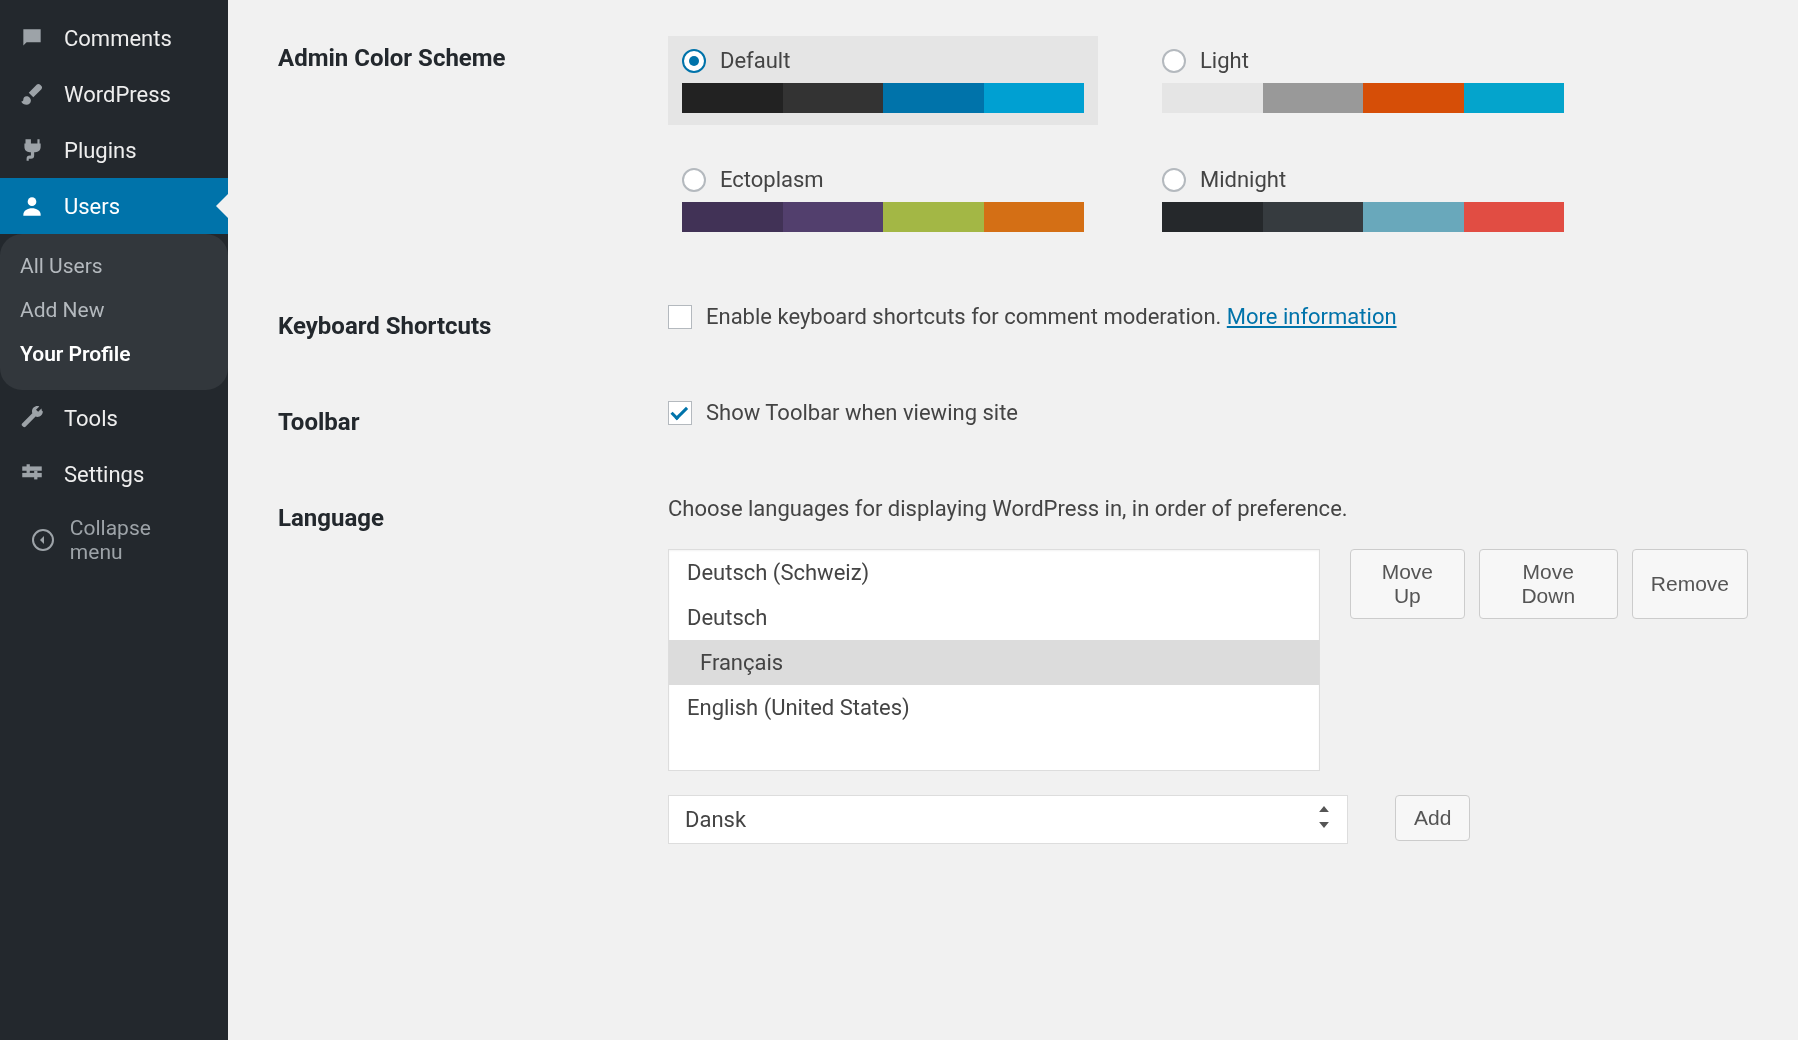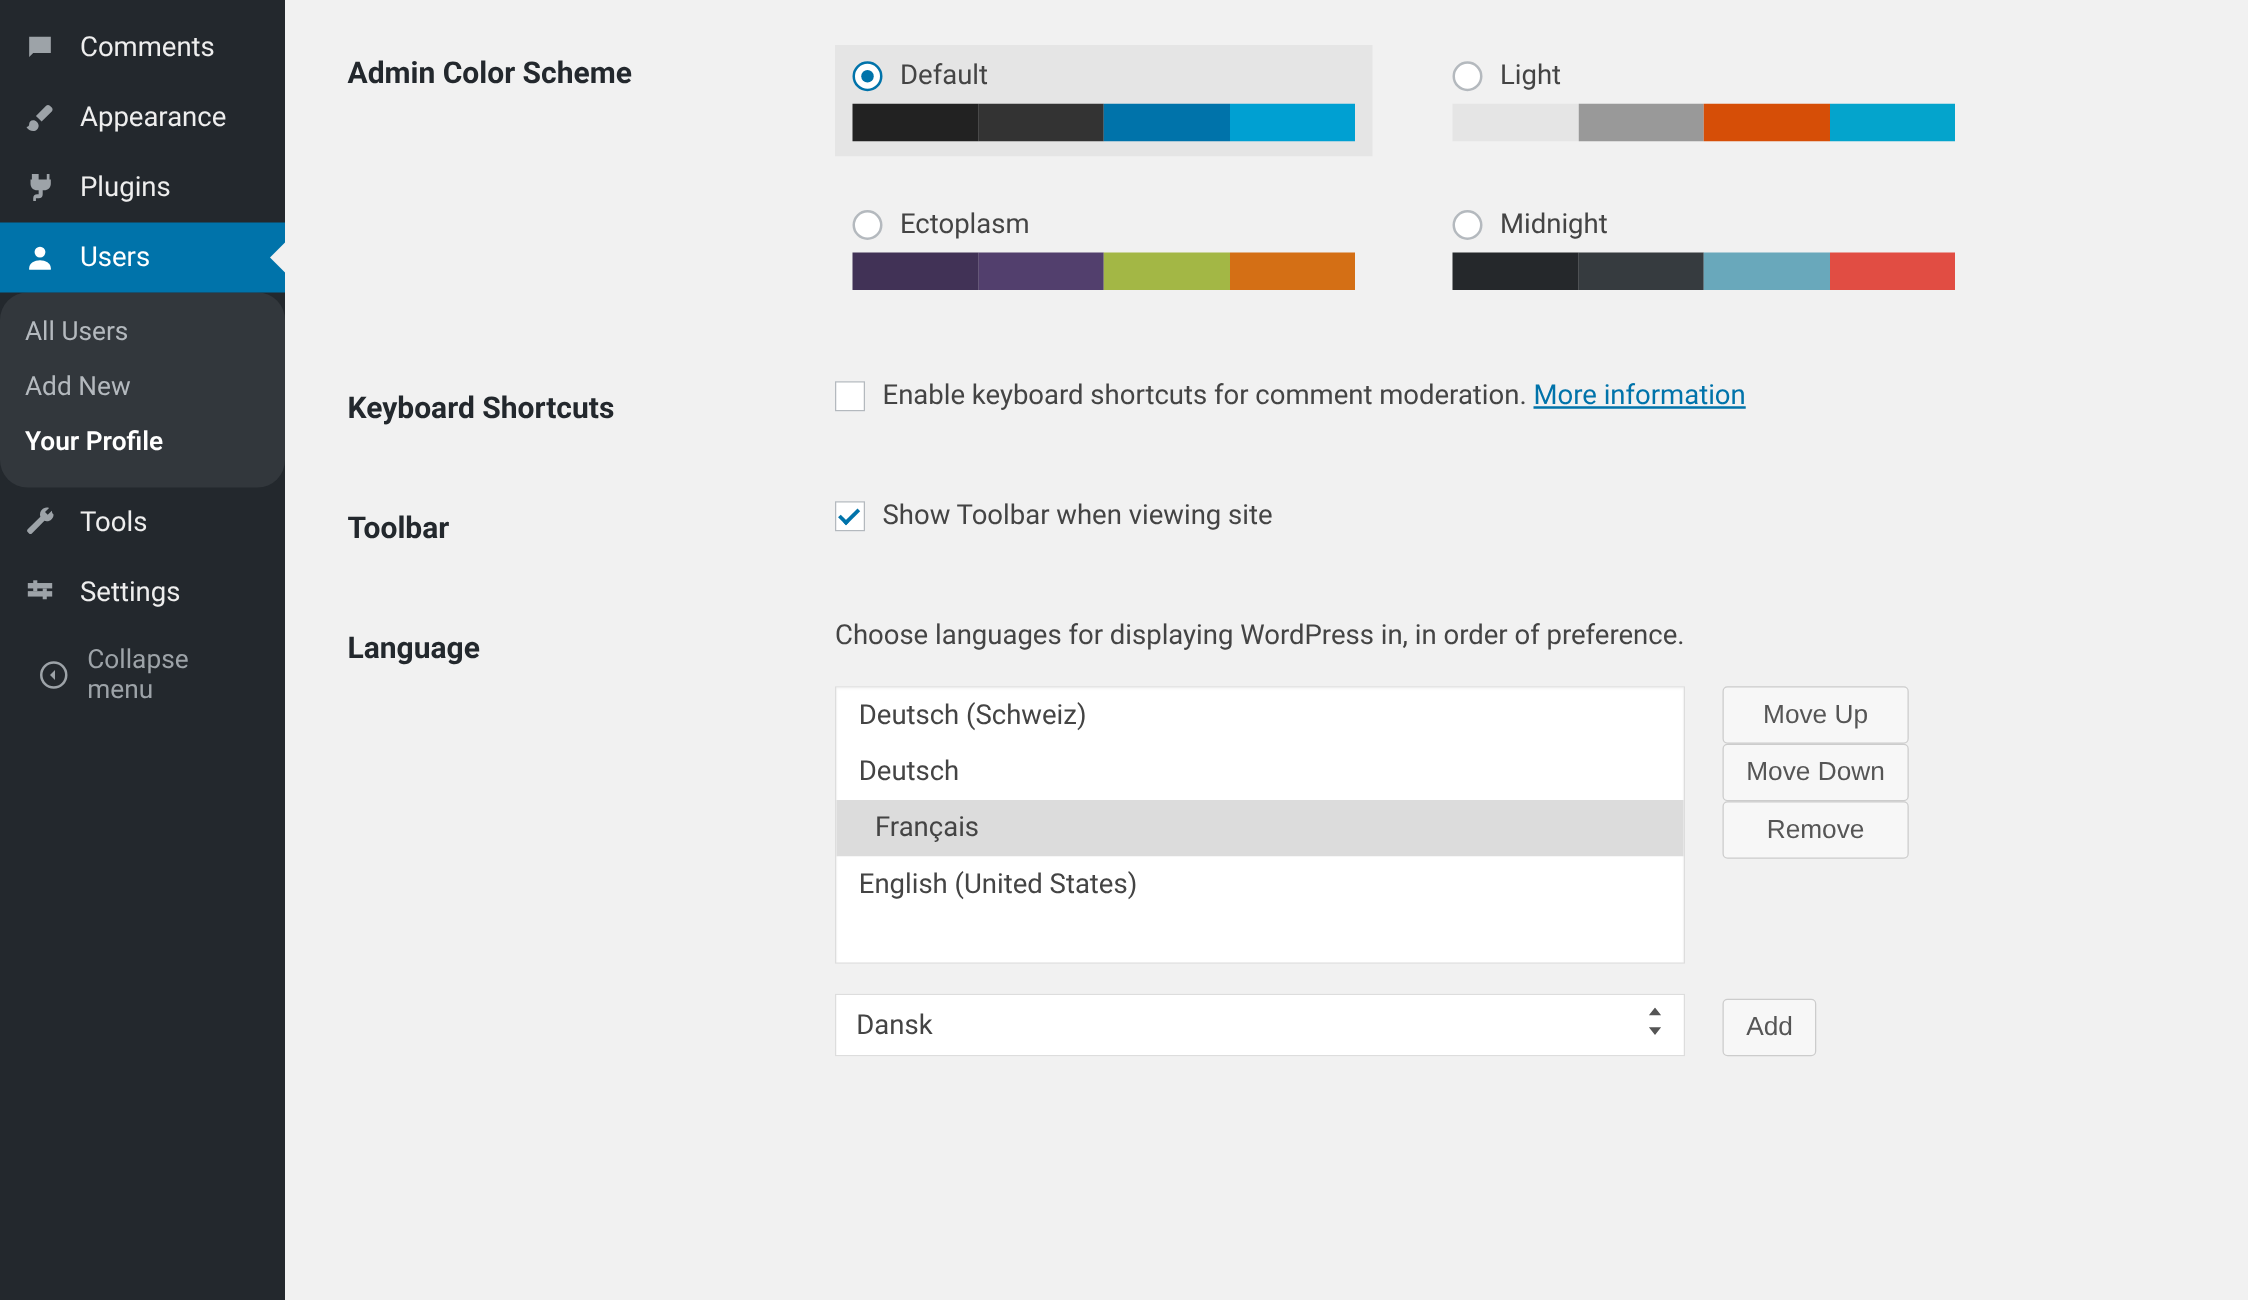--- a/index.html
+++ b/index.html
@@ -168,31 +168,31 @@
       background: #fff;
       overflow: hidden;
       box-shadow: inset 0 1px 2px rgba(0,0,0,0.05);
     }
     .listbox-item {
       padding: 10px 18px;
       font-size: 22px;
       cursor: pointer;
     }
     .listbox-item.selected { background: #dcdcdc; padding-left: 31px; }
-    .buttons { display: flex; flex-direction: column; }
+    .buttons { display: flex; flex-direction: row; gap: 14px; }
     .btn {
       padding: 10px 18px;
       border: 1px solid #ccc;
       background: #f7f7f7;
       border-radius: 4px;
       font-size: 21px;
       cursor: pointer;
       color: #555;
     }
-    .select-row { display: flex; gap: 30px; align-items: flex-end; margin-top: 24px; }
+    .select-row { display: flex; gap: 47px; align-items: flex-start; margin-top: 24px; }
     .select {
       width: 680px;
       padding: 10px 16px;
       border: 1px solid #ddd;
       background: #fff;
       font-size: 22px;
       display: flex;
       justify-content: space-between;
       align-items: center;
       cursor: pointer;
@@ -209,21 +209,21 @@
         </svg>
     </span>
     <span>Comments</span>
   </div>
   <div class="sidebar-item">
     <span class="icon">
       <svg width="26" height="26" viewBox="0 0 24 24" fill="currentColor">
           <path d="M7 14c-2 0-3 1.5-3 3 0 1.3-1 2-2 2 1 2 3 3 5 3 2.2 0 4-1.8 4-4 0-2-2-4-4-4zm13.7-9.3l-1.4-1.4c-.8-.8-2-.8-2.8 0L9 10.8l4.2 4.2 7.5-7.5c.8-.8.8-2 0-2.8z"></path>
         </svg>
     </span>
-    <span>Appearance</span>
+    <span>WordPress</span>
   </div>
   <div class="sidebar-item">
     <span class="icon">
       <svg width="26" height="26" viewBox="0 0 24 24" fill="currentColor">
           <path d="M9 2v4h6V2h2v4h1v3c0 3-2 5-5 5h-1v3c0 2-1 3-3 3H7v2H5v-2c0-2 1-3 3-3h1v-3h-1c-3 0-5-2-5-5V6h1V2h2z" transform="translate(2 0)"></path>
         </svg>
     </span>
     <span>Plugins</span>
   </div>
   <div class="sidebar-item active">

